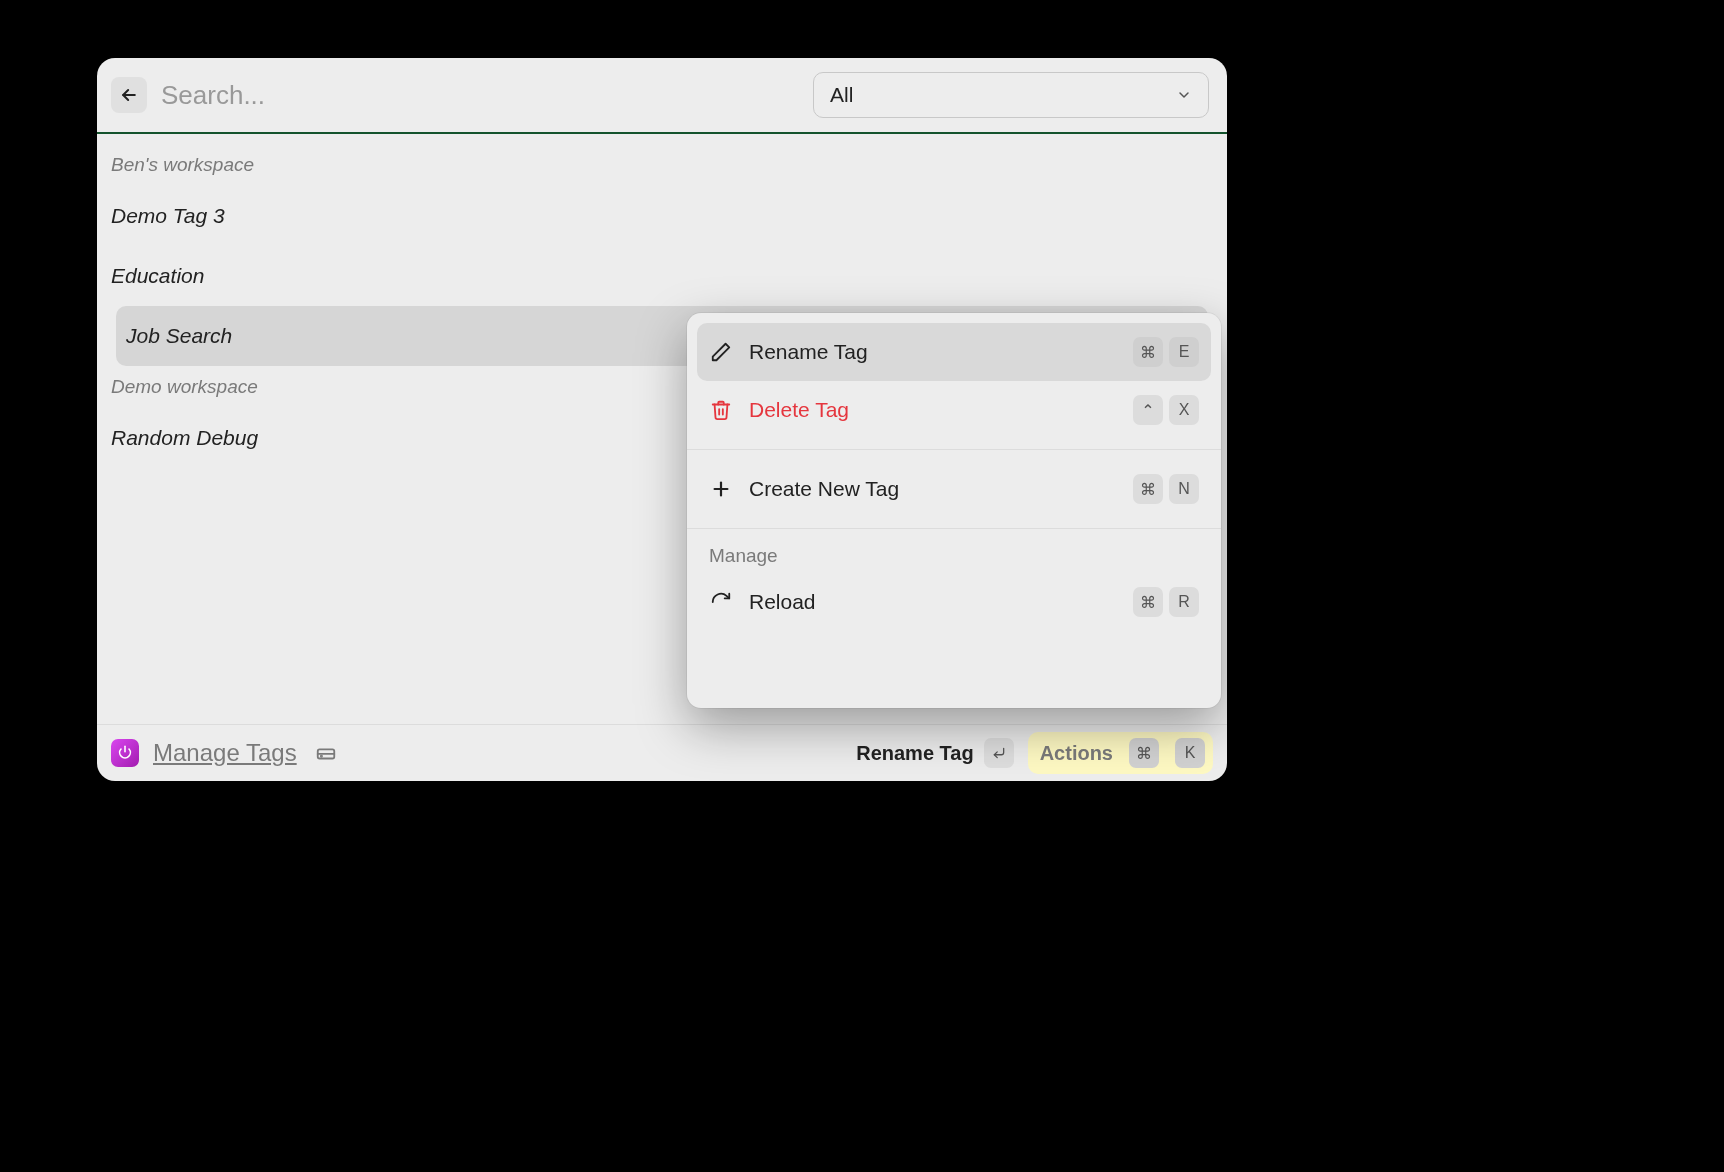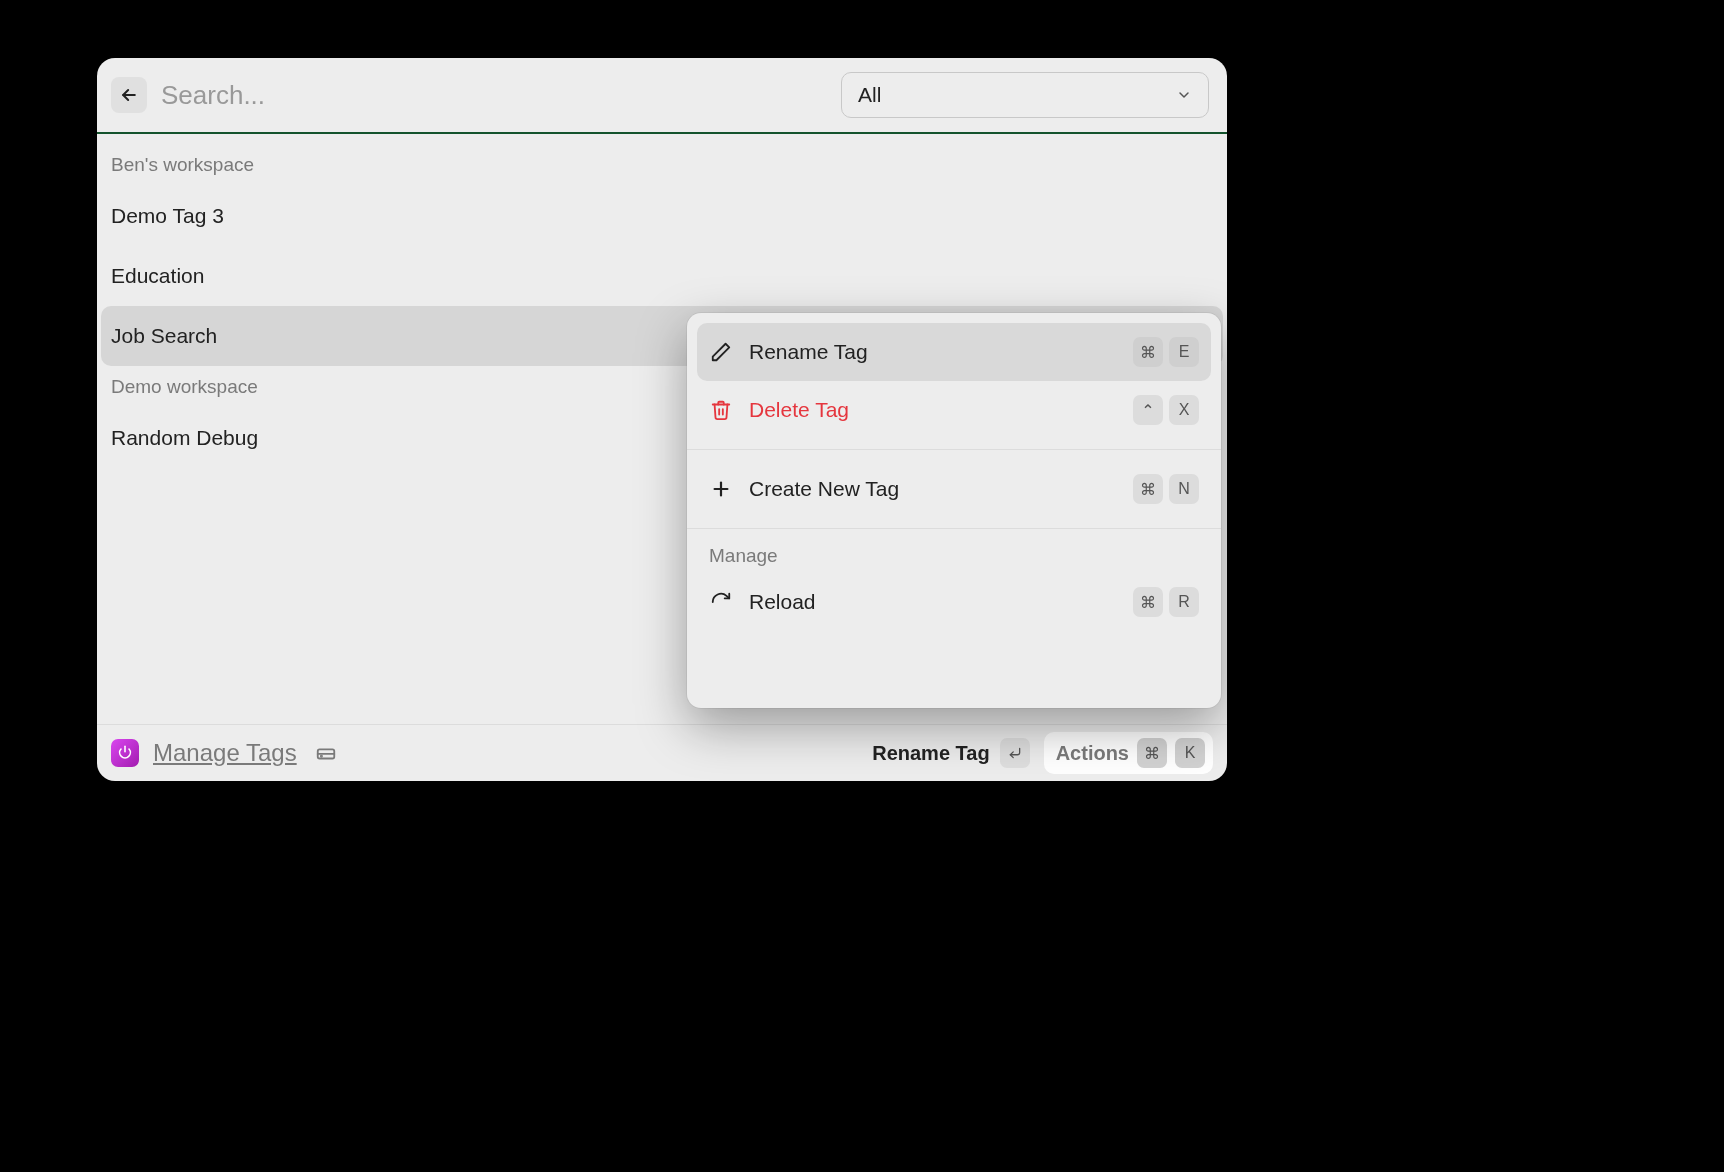--- a/index.html
+++ b/index.html
@@ -47,57 +47,58 @@
   .search-input {
     flex: 1;
     border: none;
     background: transparent;
     font-size: 26px;
     color: #333;
     outline: none;
   }
   .search-input::placeholder { color: #999; }
   .dropdown {
-    width: 368px;
+    width: 396px;
     height: 46px;
     border: 1px solid #c8c8c8;
     border-radius: 10px;
     background: #ededed;
     display: flex;
     align-items: center;
     justify-content: space-between;
     padding: 0 16px;
     font-size: 21px;
     color: #222;
     cursor: pointer;
   }
   .dropdown svg { width: 16px; height: 16px; }
 
   
   .content {
     flex: 1;
     overflow-y: auto;
     padding-top: 10px;
+    font-style: italic;
   }
   .section-header {
     font-size: 19px;
     color: #7a7a7a;
     font-weight: 500;
     padding: 10px 14px 10px 14px;
   }
   .list-item {
     font-size: 21px;
     color: #222;
     padding: 18px 14px;
     cursor: pointer;
   }
   .list-item.selected {
     background: #d6d6d6;
     border-radius: 10px;
-    margin: 0 4px;
+    margin: 0 19px;
     padding-left: 10px;
     padding-right: 10px;
   }
 
   
   .footer {
     height: 57px;
     border-top: 1px solid #dcdcdc;
     display: flex;
     align-items: center;
@@ -151,22 +152,22 @@
     border-radius: 7px;
     background: #dedede;
     color: #555;
     font-size: 16px;
     font-weight: 500;
   }
   .kbd.enter svg { width: 14px; height: 14px; }
   .actions-pill {
     display: flex;
     align-items: center;
-    gap: 8px;
-    background: #ffffff;
+    gap: 16px;
+    background: #fef9c3;
     border-radius: 10px;
     padding: 6px 8px 6px 12px;
     cursor: pointer;
     text-align: right;
   }
   .actions-pill .kbd { background: #d2d2d2; }
 
   
   .popup {
     position: absolute;

